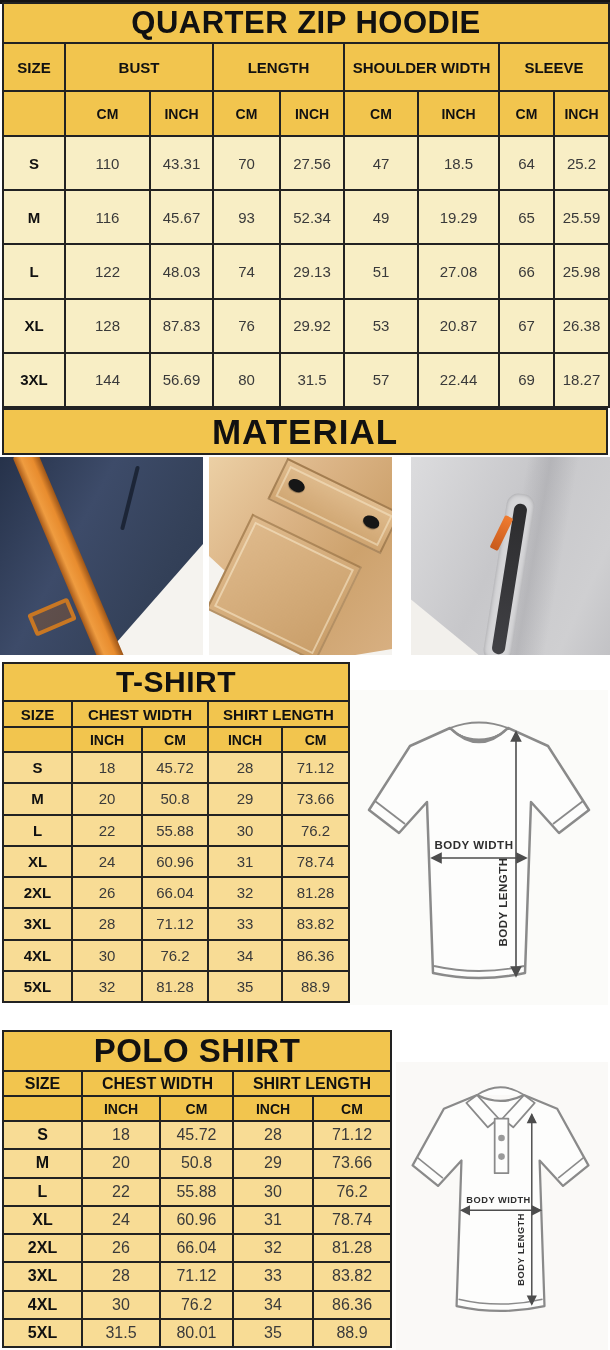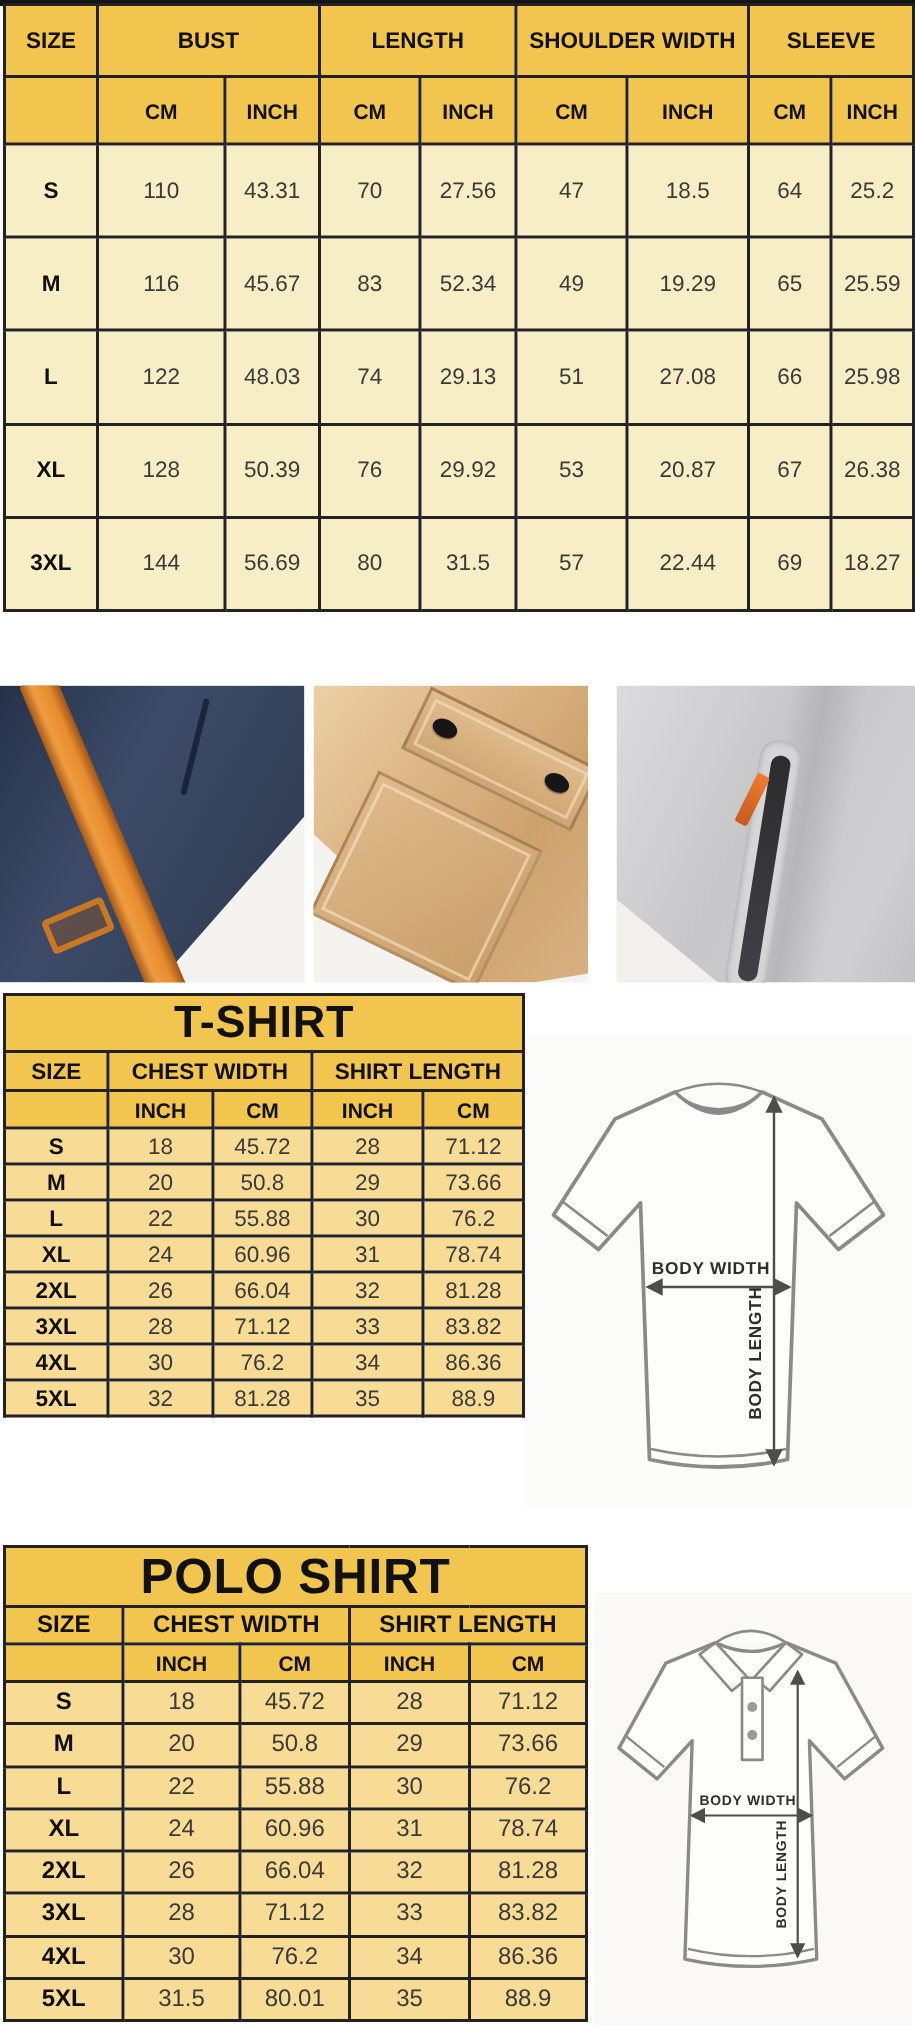--- a/index.html
+++ b/index.html
@@ -27,21 +27,21 @@
   .hoodie .r-head{height:48px;} .hoodie .r-units{height:45px;}
   .hoodie .r-data td{background:var(--cell-cream,#f8eec5);}
 
   .material-band{
     position:absolute;left:2px;top:408px;width:606px;height:47px;box-sizing:border-box;
     background:var(--band-yellow,#f2c54e);border:2px solid var(--line,#222);
     display:flex;align-items:center;justify-content:center;
     font-weight:bold;font-size:35px;letter-spacing:1px;
   }
 
-  .tshirt{left:2px;top:662px;width:346px;height:283px;}
+  .tshirt{left:2px;top:662px;width:346px;height:341px;}
   .tshirt .r-title{height:38px;} .tshirt .r-title td{font-size:30px;}
   .tshirt .r-head{height:26px;} .tshirt .r-units{height:25px;}
   .tshirt .r-data td{background:var(--cell-yellow,#f8dc95);}
 
   .polo{left:2px;top:1030px;width:388px;height:318px;}
   .polo .r-title{height:39px;} .polo .r-title td{font-size:33px;}
   .polo .r-head{height:25px;} .polo .r-units{height:25px;}
   .polo .r-data td{background:var(--cell-yellow,#f8dc95);}
   .polo .r-head td{font-size:16px;}
   .polo .sz,.polo .num{font-size:16px;}
@@ -98,20 +98,23 @@
         <col style="width:85px">
         <col style="width:63px">
       <col style="width:67px">
         <col style="width:64px">
         <col style="width:74px">
       <col style="width:81px">
         <col style="width:55px">
         <col style="width:55px">
     </colgroup>
     <tbody>
+      <tr class="r-title">
+        <td colspan="9" class="band-cell">QUARTER ZIP HOODIE</td>
+      </tr>
       <tr class="r-head">
         <td>SIZE</td>
         <td colspan="2">BUST</td>
         <td colspan="2">LENGTH</td>
         <td colspan="2">SHOULDER WIDTH</td>
         <td colspan="2">SLEEVE</td>
       </tr>
       <tr class="r-units">
         <td></td>
         <td>CM</td>
@@ -131,42 +134,42 @@
         <td class="num">27.56</td>
         <td class="num">47</td>
         <td class="num">18.5</td>
         <td class="num">64</td>
         <td class="num">25.2</td>
       </tr>
       <tr class="r-data">
         <td class="sz">M</td>
         <td class="num">116</td>
         <td class="num">45.67</td>
-        <td class="num">83</td>
+        <td class="num">93</td>
         <td class="num">52.34</td>
         <td class="num">49</td>
         <td class="num">19.29</td>
         <td class="num">65</td>
         <td class="num">25.59</td>
       </tr>
       <tr class="r-data">
         <td class="sz">L</td>
         <td class="num">122</td>
         <td class="num">48.03</td>
         <td class="num">74</td>
         <td class="num">29.13</td>
         <td class="num">51</td>
         <td class="num">27.08</td>
         <td class="num">66</td>
         <td class="num">25.98</td>
       </tr>
       <tr class="r-data">
         <td class="sz">XL</td>
         <td class="num">128</td>
-        <td class="num">50.39</td>
+        <td class="num">87.83</td>
         <td class="num">76</td>
         <td class="num">29.92</td>
         <td class="num">53</td>
         <td class="num">20.87</td>
         <td class="num">67</td>
         <td class="num">26.38</td>
       </tr>
       <tr class="r-data">
         <td class="sz">3XL</td>
         <td class="num">144</td>
@@ -174,20 +177,23 @@
         <td class="num">80</td>
         <td class="num">31.5</td>
         <td class="num">57</td>
         <td class="num">22.44</td>
         <td class="num">69</td>
         <td class="num">18.27</td>
       </tr>
     </tbody>
   </table>
 
+  <div class="material-band">
+    <span>MATERIAL</span>
+  </div>
 
   <div class="photo p1">
     <div class="navy"></div>
     <div class="slit"></div>
     <div class="strap"></div>
     <div class="buckle"></div>
   </div>
   <div class="photo p2">
     <div class="cloth"></div>
     <div class="pocket">

